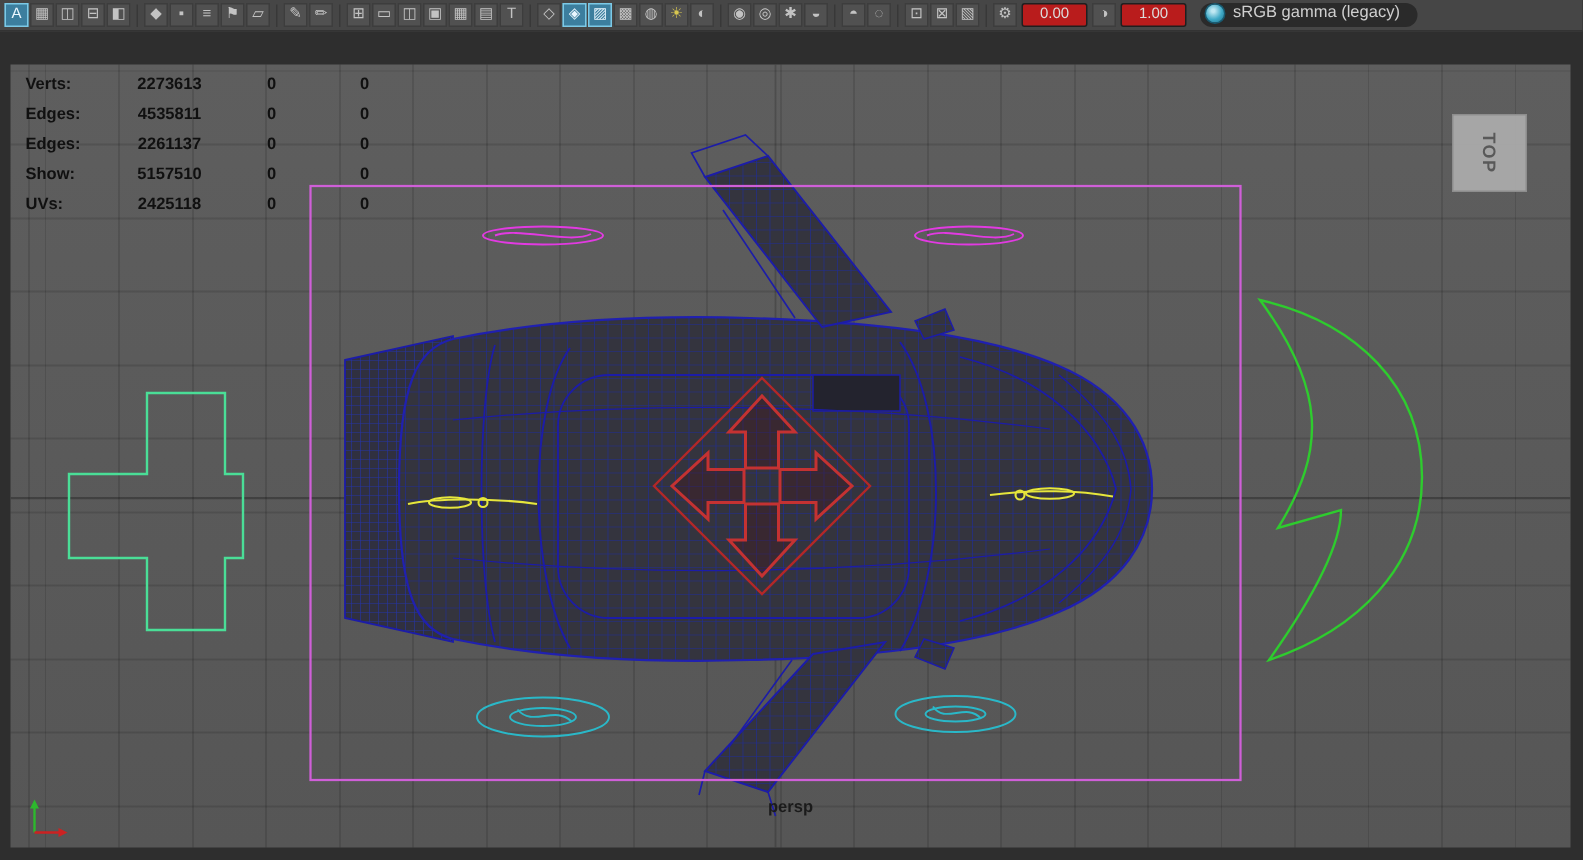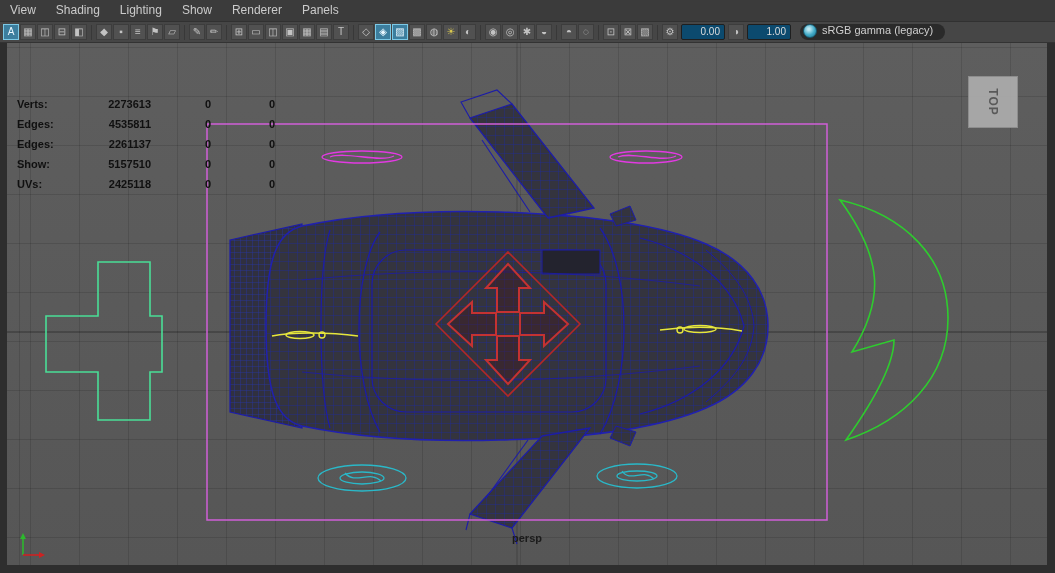--- a/index.html
+++ b/index.html
@@ -14,22 +14,22 @@
 
   
   .toolbar{height:20px;background:#464646;border-bottom:1px solid #333;
            display:flex;align-items:center;padding:0 3px;gap:1px;}
   .tbtn{width:16px;height:16px;background:#515151;border:1px solid #3d3d3d;
         color:#c3c3c3;font-size:10px;line-height:14px;text-align:center;
         box-sizing:border-box;flex:0 0 auto;cursor:default;}
   .tbtn.active{background:#3c7e9e;border-color:#7cc9e6;color:#eaf7ff;}
   .tbtn.sun{color:#d8c750;}
   .sep{width:1px;height:15px;background:#383838;margin:0 3px;flex:0 0 auto;}
-  .field{width:34px;height:14px;background:#0c4a6e;border:1px solid #1f1f1f;border-radius:2px;
-         color:#dcdcdc;font-size:10px;line-height:14px;text-align:right;padding:0 4px;
+  .field{width:34px;height:14px;background:#b91c1c;border:1px solid #1f1f1f;border-radius:2px;
+         color:#dcdcdc;font-size:10px;line-height:14px;text-align:center;padding:0 4px;
          flex:0 0 auto;margin:0 2px;}
   .pill{height:16px;background:#2a2a2a;border-radius:9px;display:flex;
         gap:5px;padding:0 12px 0 3px;color:#cfcfcf;font-size:11px;margin-left:6px;flex:0 0 auto;}
   .dot{width:12px;height:12px;border-radius:50%;
        background:radial-gradient(circle at 40% 35%,#bfe8f2 10%,#3fa9c6 55%,#21708a 100%);
        border:1px solid #195a70;}
 
   
   .viewport-frame{position:absolute;top:43px;left:0;right:0;bottom:0;background:#2e2e2e;
                   padding:0 8px 8px 7px;box-sizing:border-box;}
@@ -37,46 +37,38 @@
     background-image:
       repeating-linear-gradient(to right, rgba(0,0,0,0.12) 0 1px, transparent 1px 49px),
       repeating-linear-gradient(to bottom, rgba(0,0,0,0.12) 0 1px, transparent 1px 49px),
       linear-gradient(#5e5e5e,#565656);
     background-position:23px 0, 0 4px, 0 0;}
   .scene{position:absolute;inset:0;width:100%;height:100%;}
 
   
   .hud{position:absolute;top:3px;left:10px;display:grid;
        grid-template-columns:58px 76px 60px 64px;
-       font-size:11px;font-weight:bold;color:#101010;line-height:20px;margin-top:48px;}
-  .hud .num{text-align:right;}
+       font-size:11px;font-weight:bold;color:#101010;line-height:20px;}
+  .hud .num{text-align:center;}
 
   
   .top-gizmo{position:absolute;top:33px;right:29px;width:48px;height:50px;
              background:rgba(172,172,172,0.92);border:1px solid #8d8d8d;
              display:flex;align-items:center;justify-content:center;cursor:pointer;}
   .top-gizmo span{transform:rotate(90deg);color:#595959;font-weight:bold;
                   font-size:12px;letter-spacing:1px;}
   .persp{position:absolute;bottom:21px;left:50%;transform:translateX(-50%);
          font-size:11px;font-weight:bold;color:#1b1b1b;}
   .axis-ind{position:absolute;left:6px;bottom:6px;}
 </style>
 </head>
 <body>
 
 <div class="app">
 
-  <div class="menubar">
-    <span class="menu-item">View</span>
-    <span class="menu-item">Shading</span>
-    <span class="menu-item">Lighting</span>
-    <span class="menu-item">Show</span>
-    <span class="menu-item">Renderer</span>
-    <span class="menu-item">Panels</span>
-  </div>
 
   <div class="toolbar">
     <span class="tbtn active">A</span>
     <span class="tbtn">▦</span>
     <span class="tbtn">◫</span>
     <span class="tbtn">⊟</span>
     <span class="tbtn">◧</span>
     <span class="sep"></span>
     <span class="tbtn">◆</span>
     <span class="tbtn">▪</span>

